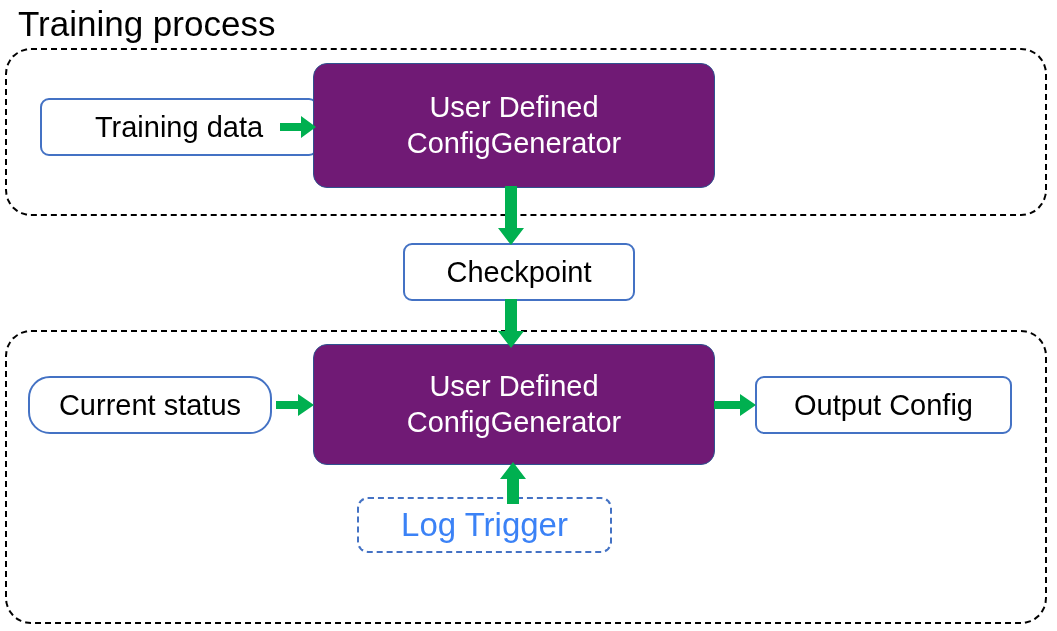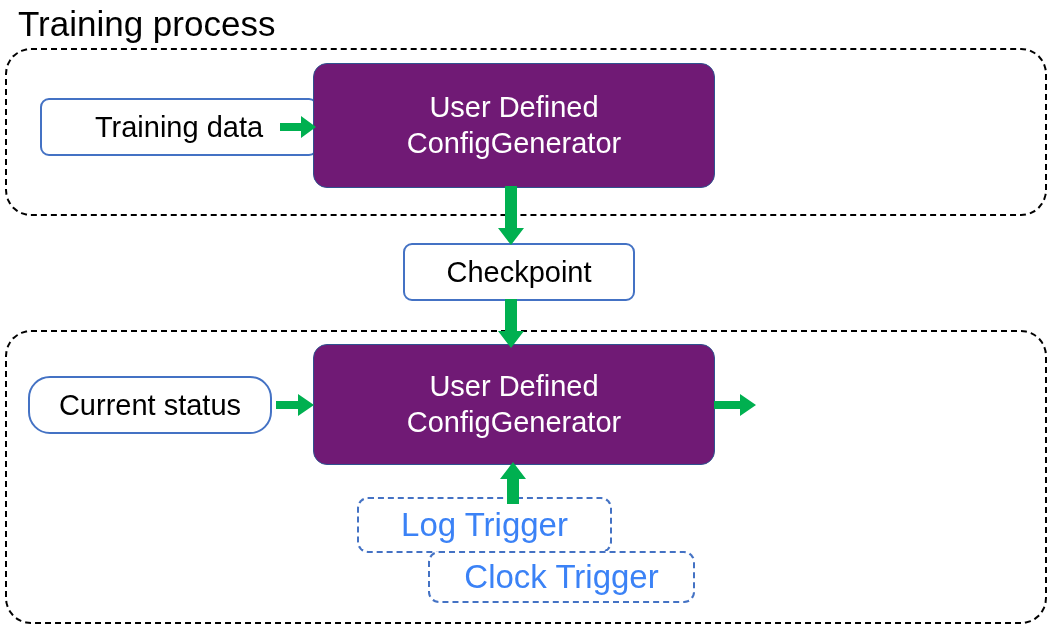--- a/index.html
+++ b/index.html
@@ -129,28 +129,28 @@
     <span>User Defined</span>
     <span>ConfigGenerator</span>
   </div>
 
   <div class="arrow z-front" style="left:714px; top:391px;">
     <svg width="44" height="28" viewBox="0 0 44 28">
       <path d="M0,10 L26,10 L26,3 L42,14 L26,25 L26,18 L0,18 Z" fill="#00B050"></path>
     </svg>
   </div>
 
+  <div class="node node-white z-mid" style="left:755px; top:376px; width:257px; height:58px;">
+    <span>Output Config</span>
+  </div>
 
   <div class="arrow z-front" style="left:500px; top:462px;">
     <svg width="30" height="42" viewBox="0 0 30 42">
       <path d="M13,0 L26,17 L19,17 L19,42 L7,42 L7,17 L0,17 Z" fill="#00B050"></path>
     </svg>
   </div>
 
   <div class="node node-dashed z-mid" style="left:357px; top:497px; width:255px; height:56px;">
     <span>Log Trigger</span>
   </div>
 
-  <div class="node node-dashed z-front" style="left:428px; top:551px; width:267px; height:52px;">
-    <span>Clock Trigger</span>
-  </div>
 
 </div>
 
 </body></html>

